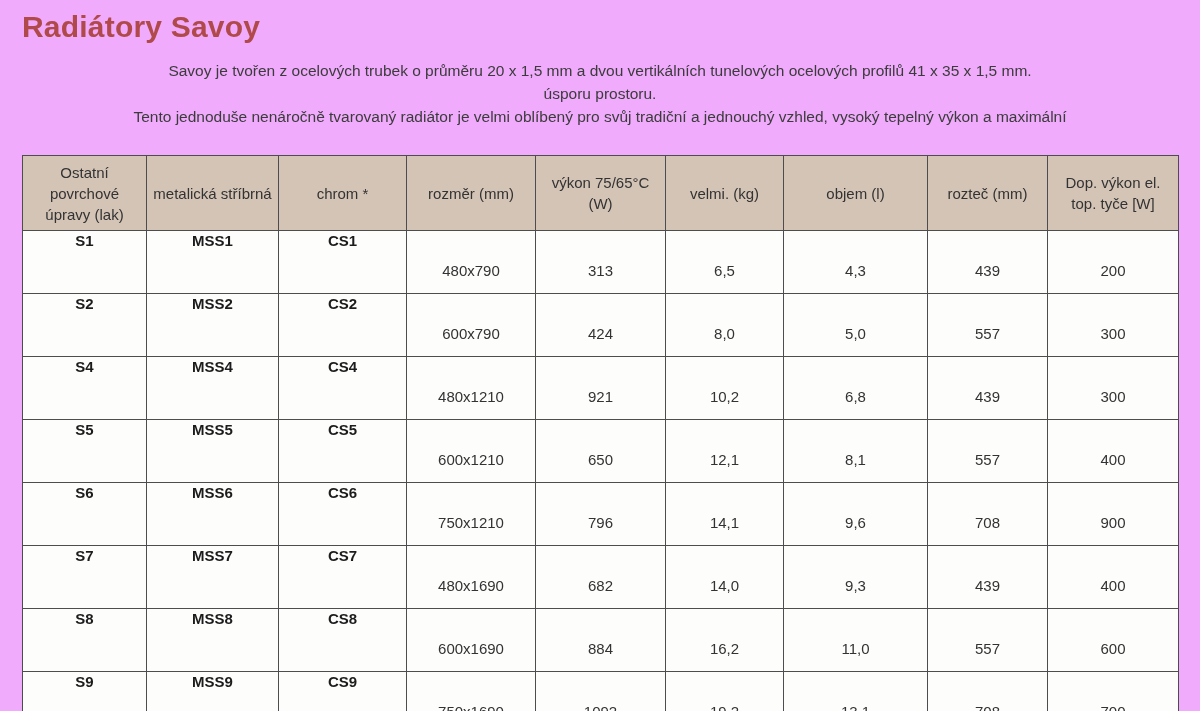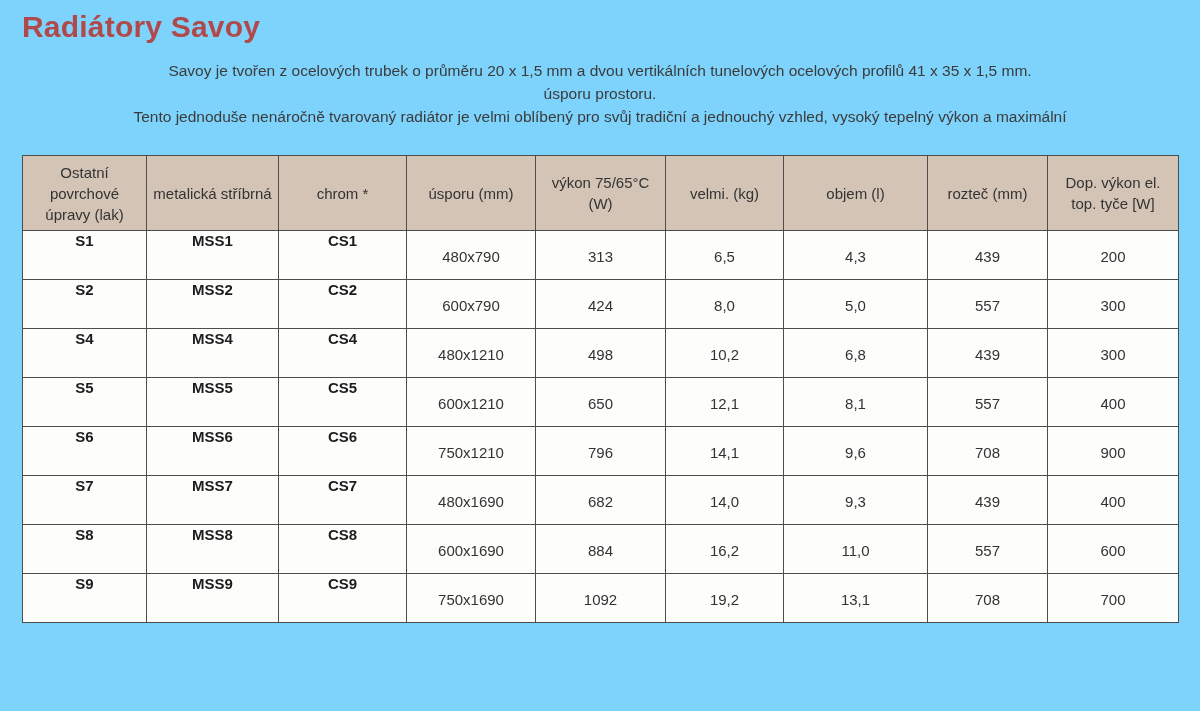--- a/index.html
+++ b/index.html
@@ -5,21 +5,21 @@
   html, body {
     margin: 0;
     padding: 0;
     background: #e3e0db;
     font-family: "Liberation Sans", sans-serif;
   }
   .page {
     width: 1200px;
     height: 711px;
     box-sizing: border-box;
-    background: #7dd3fc;
+    background: #f0abfc;
     padding: 6px 22px 0 22px;
     overflow: hidden;
   }
   .page-title {
     margin: 4px 0 15px 0;
     font-size: 30px;
     font-weight: bold;
     color: #b04a4a;
     letter-spacing: 0.2px;
   }
@@ -60,21 +60,21 @@
     padding: 0 4px;
   }
   .spec-table td.code {
     font-weight: bold;
     color: #1c1c1c;
     vertical-align: top;
     padding-top: 1px;
   }
   .spec-table td.num {
     vertical-align: middle;
-    padding-top: 3px;
+    padding-top: 17px;
   }
 </style>
 </head>
 <body>
 
 <div class="page">
 
   <h1 class="page-title">Radiátory Savoy</h1>
 
   <p class="intro">
@@ -93,21 +93,21 @@
       <col style="width:118px">
       <col style="width:144px">
       <col style="width:120px">
       <col style="width:131px">
     </colgroup>
     <thead>
       <tr>
         <th>Ostatní povrchové úpravy (lak)</th>
         <th>metalická stříbrná</th>
         <th>chrom *</th>
-        <th>úsporu (mm)</th>
+        <th>rozměr (mm)</th>
         <th>výkon 75/65°C (W)</th>
         <th>velmi. (kg)</th>
         <th>objem (l)</th>
         <th>rozteč (mm)</th>
         <th>Dop. výkon el. top. tyče [W]</th>
       </tr>
     </thead>
     <tbody>
         <tr>
           <td class="code">S1</td>
@@ -129,21 +129,21 @@
           <td class="num">8,0</td>
           <td class="num">5,0</td>
           <td class="num">557</td>
           <td class="num">300</td>
         </tr>
         <tr>
           <td class="code">S4</td>
           <td class="code">MSS4</td>
           <td class="code">CS4</td>
           <td class="num">480x1210</td>
-          <td class="num">498</td>
+          <td class="num">921</td>
           <td class="num">10,2</td>
           <td class="num">6,8</td>
           <td class="num">439</td>
           <td class="num">300</td>
         </tr>
         <tr>
           <td class="code">S5</td>
           <td class="code">MSS5</td>
           <td class="code">CS5</td>
           <td class="num">600x1210</td>

